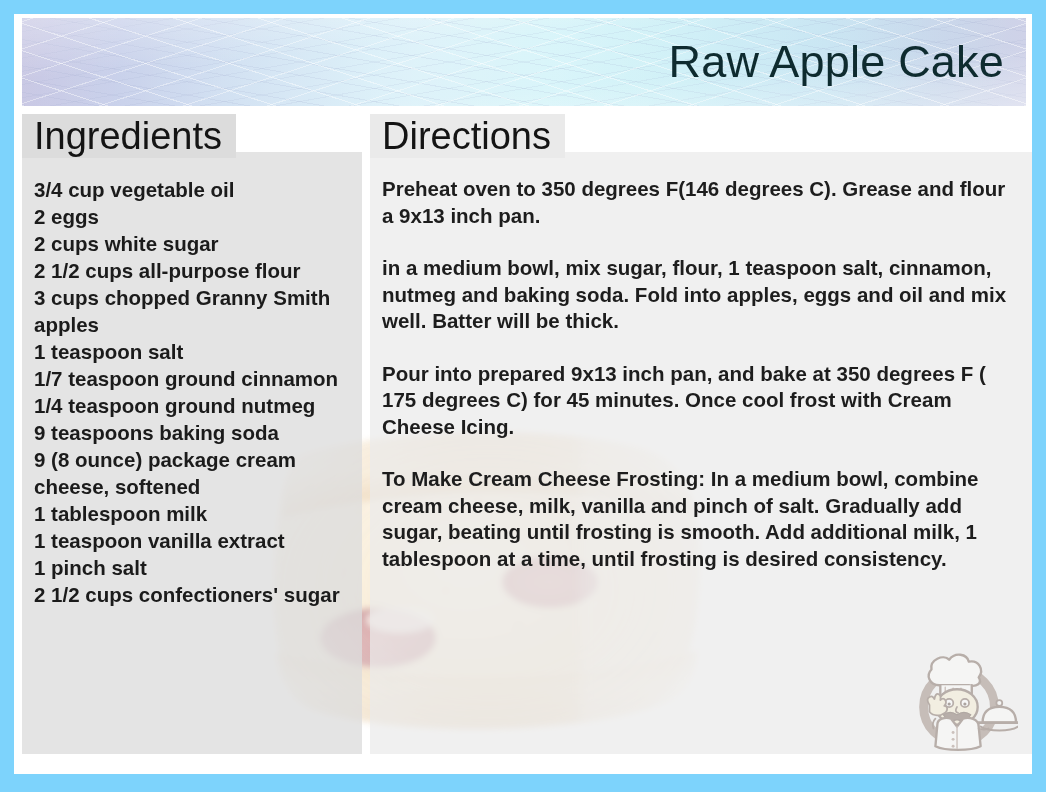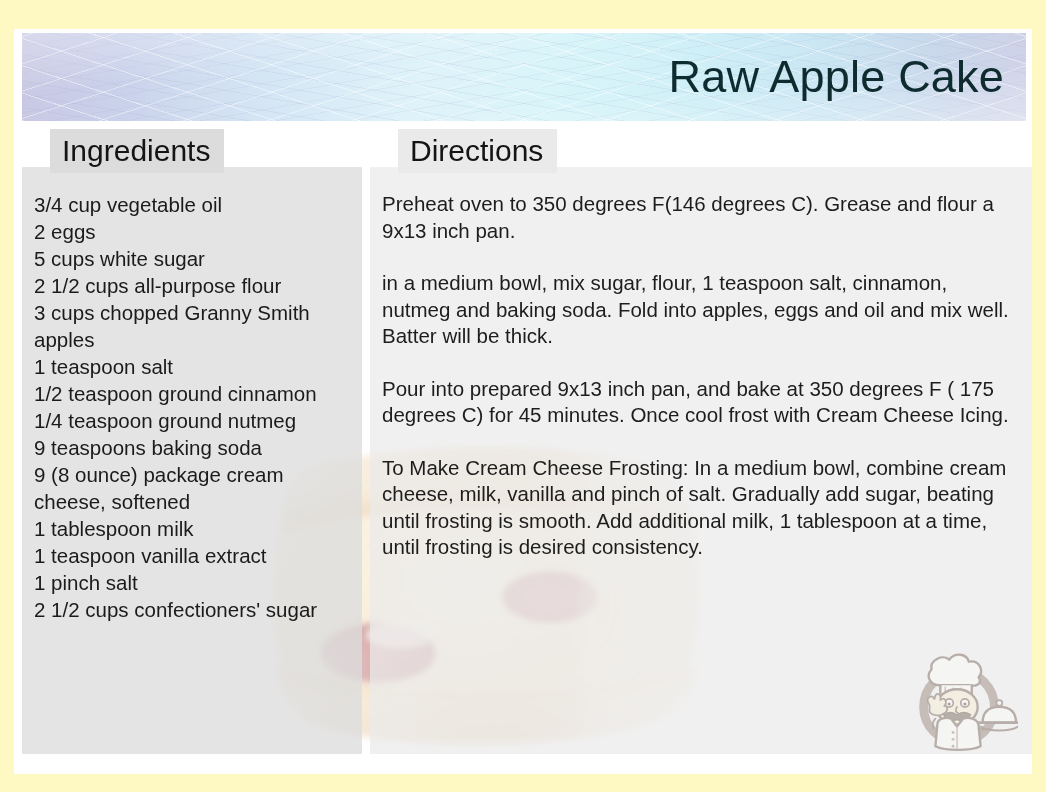--- a/index.html
+++ b/index.html
@@ -10,22 +10,22 @@
     height: 792px;
     overflow: hidden;
     font-family: "Liberation Sans", sans-serif;
   }
 
   
   .recipe-frame {
     position: relative;
     width: 1046px;
     height: 792px;
-    background: #fef9c3;
-    padding: 29px 14px 18px 14px;
+    background: #7dd3fc;
+    padding: 14px 14px 18px 14px;
   }
 
   
   .recipe-card {
     position: relative;
     width: 100%;
     height: 100%;
     background: #ffffff;
     overflow: hidden;
   }
@@ -124,26 +124,25 @@
   .col-directions  { left: 356px; width: 662px; }
 
   .col-header {
     position: absolute;
     left: 0;
     top: 0;
     height: 44px;
     display: flex;
     align-items: center;
     padding: 0 14px 0 12px;
-    font-size: 30px;
+    font-size: 38px;
     font-weight: 400;
     color: #141414;
     z-index: 4;
     white-space: nowrap;
-    margin-left: 28px;
   }
   .col-ingredients .col-header { background: #dcdcdc; }
   .col-directions  .col-header { background: #eaeaea; }
 
   .col-body {
     position: absolute;
     left: 0;
     right: 0;
     top: 38px;
     bottom: 20px;
@@ -152,21 +151,21 @@
   }
   .col-ingredients .col-body-bg,
   .col-directions  .col-body-bg {
     position: absolute;
     left: 0; right: 0; top: 38px; bottom: 20px;
     z-index: 0;
   }
   .col-ingredients .col-body-bg { background: rgba(220,220,220,0.78); }
   .col-directions  .col-body-bg { background: rgba(234,234,234,0.72); }
 
-  .col-body { z-index: 3; }
+  .col-body { z-index: 3; font-weight: bold; }
 
   
   .ingredient-list {
     list-style: none;
     font-size: 20.5px;
     line-height: 27px;
     color: #1b1b1b;
   }
   .ingredient-list li { white-space: normal; }
 
@@ -271,25 +270,25 @@
 
     <div class="columns">
 
       <section class="col col-ingredients">
         <div class="col-body-bg"></div>
         <h2 class="col-header">Ingredients</h2>
         <div class="col-body">
           <ul class="ingredient-list">
             <li>3/4 cup vegetable oil</li>
             <li>2 eggs</li>
-            <li>5 cups white sugar</li>
+            <li>2 cups white sugar</li>
             <li>2 1/2 cups all-purpose flour</li>
             <li>3 cups chopped Granny Smith apples</li>
             <li>1 teaspoon salt</li>
-            <li>1/2 teaspoon ground cinnamon</li>
+            <li>1/7 teaspoon ground cinnamon</li>
             <li>1/4 teaspoon ground nutmeg</li>
             <li>9 teaspoons baking soda</li>
             <li>9 (8 ounce) package cream cheese, softened</li>
             <li>1 tablespoon milk</li>
             <li>1 teaspoon vanilla extract</li>
             <li>1 pinch salt</li>
             <li>2 1/2 cups confectioners' sugar</li>
           </ul>
         </div>
       </section>

